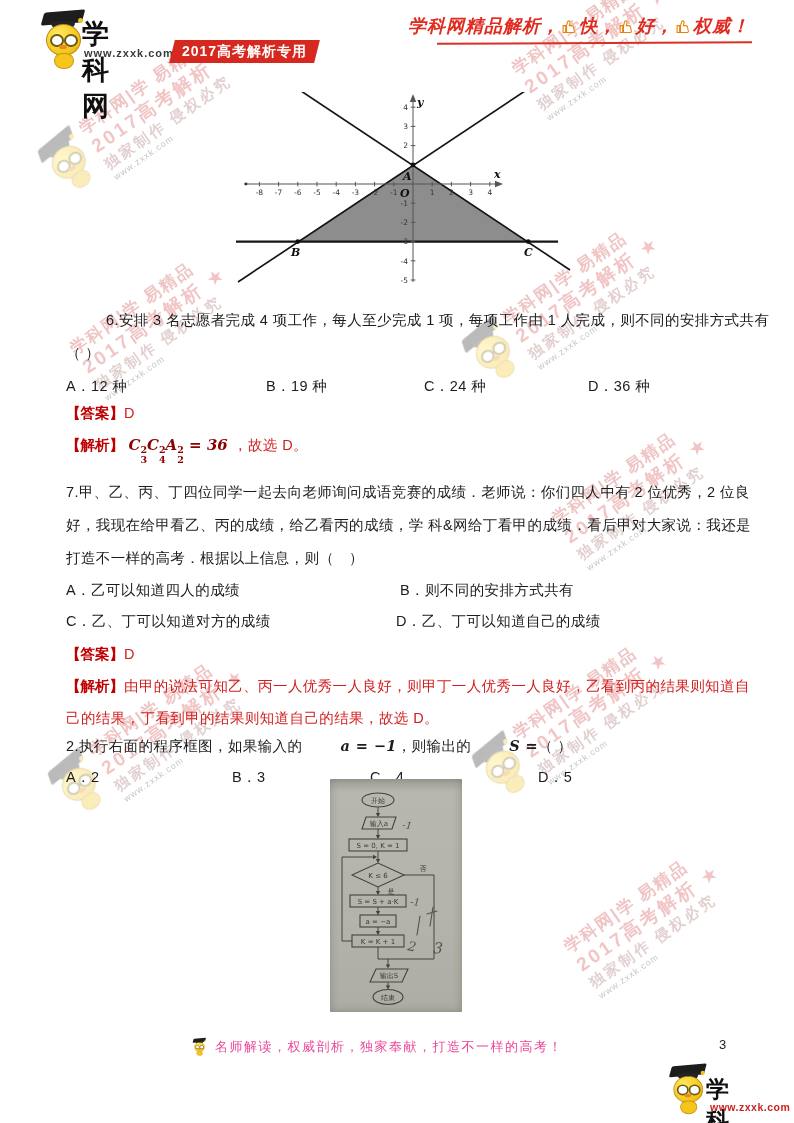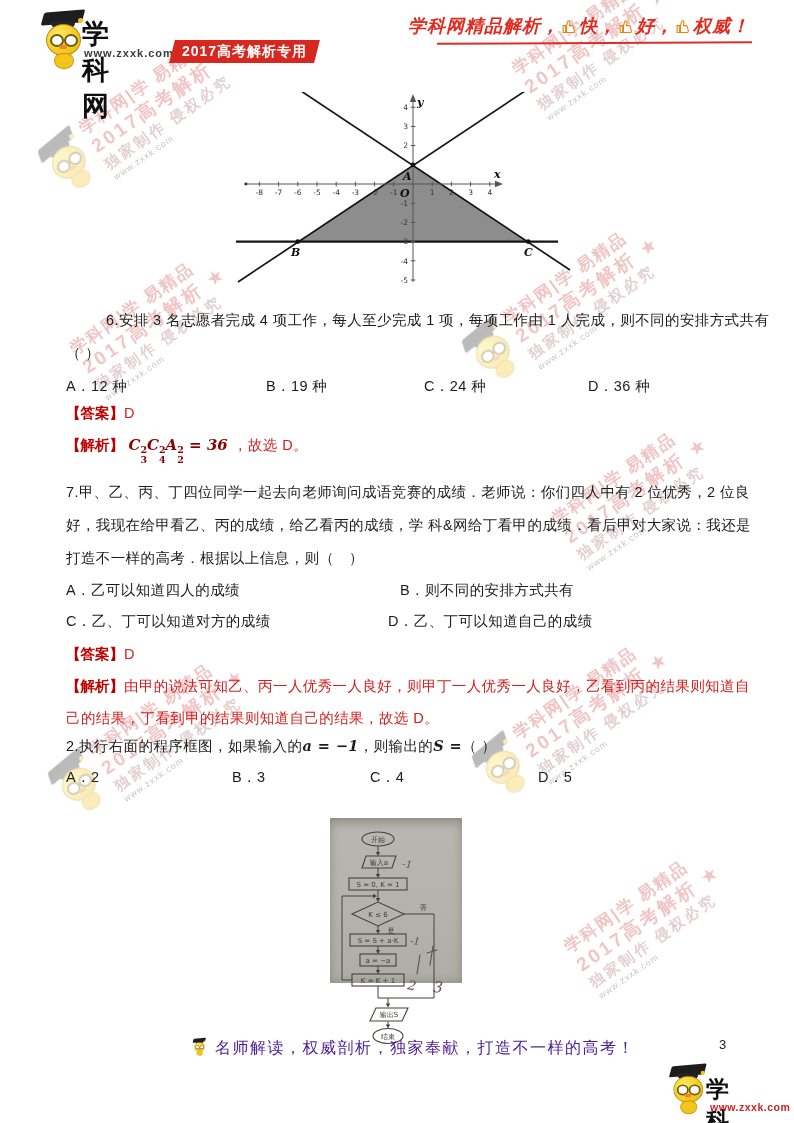--- a/index.html
+++ b/index.html
@@ -35,37 +35,37 @@
   .script-slogan{font-size:18px;font-weight:bold;font-style:italic;color:#e02b20;letter-spacing:1px;white-space:nowrap;}
   .thumb{display:inline-block;width:17px;height:17px;vertical-align:-3px;margin:0 1px;}
   .red-underline{background:#d93025;height:2px;transform:rotate(-.3deg);}
   .sub-slogan{font-size:15px;font-weight:bold;color:#e0532e;letter-spacing:2px;}
   
   .stem{font-size:14.5px;letter-spacing:.4px;}
   .opt{font-size:14.5px;letter-spacing:.4px;}
   .ans-label{color:#c00000;font-weight:bold;font-size:14.5px;}
   .ans-val{color:#d02020;font-size:14.5px;}
   .analysis{color:#d02020;font-size:14.5px;letter-spacing:.4px;}
-  .mi{font-family:"DejaVu Serif","Liberation Serif",serif;font-style:italic;font-weight:bold;}
+  .mi{font-family:"DejaVu Serif","Liberation Serif",serif;font-style:italic;font-weight:bold;padding-left:38px;}
   .frml{color:#8b0000;font-weight:bold;font-style:italic;font-family:"DejaVu Serif",serif;font-size:15px;}
   .ss{display:inline-flex;flex-direction:column;font-size:9.5px;line-height:1.05;vertical-align:-3px;font-style:normal;}
   
   .ticklabel{font-size:7.5px;fill:#333;font-family:"DejaVu Sans",sans-serif;}
   .ptlabel{font-size:11px;font-weight:bold;font-style:italic;font-family:"DejaVu Serif",serif;fill:#101010;}
   
   #photo{background:linear-gradient(180deg,#a3a39b 0,#b7b7af 14px,#b3b3ab 60%,#adada5 100%);
          box-shadow:inset 0 0 10px rgba(70,70,60,.35);border-radius:1px;}
   .fc-shape{fill:none;stroke:#45423c;stroke-width:1.1;}
   .fc-line{stroke:#45423c;stroke-width:1;fill:none;}
   .fc-head{fill:#45423c;}
   .fc-text{font-size:7px;fill:#3c3a32;text-anchor:middle;font-family:"DejaVu Sans",sans-serif;}
   .fc-note{font-family:"DejaVu Serif",serif;font-style:italic;fill:#56524a;}
   .fc-pen{stroke:#56524a;stroke-width:1.1;fill:none;stroke-linecap:round;}
   
-  .footer-slogan{font-size:16px;letter-spacing:1.5px;color:#4c1d95;font-family:Liberation Serif, serif;}
+  .footer-slogan{font-size:13px;letter-spacing:1.5px;color:#ec4899;font-family:Liberation Serif, serif;}
   .page-num{font-size:13px;color:#222;}
   .corner-name{font-size:23px;font-weight:900;color:#0f0f0f;letter-spacing:2px;}
   .corner-url{font-size:10.5px;font-weight:bold;color:#cc2222;letter-spacing:.5px;}
 </style>
 </head>
 <body>
 
 <div id="page">
 
   <div id="wm-layer">
@@ -339,40 +339,40 @@
     </div>
   </div>
 
   <div>
     <div class="abs stem" style="left:66px;top:483px;z-index:1;">7.甲、乙、丙、丁四位同学一起去向老师询问成语竞赛的成绩．老师说：你们四人中有 2 位优秀，2 位良</div>
     <div class="abs stem" style="left:66px;top:516px;z-index:1;">好，我现在给甲看乙、丙的成绩，给乙看丙的成绩，学 科&amp;网给丁看甲的成绩．看后甲对大家说：我还是</div>
     <div class="abs stem" style="left:66px;top:549px;z-index:1;">打造不一样的高考．根据以上信息，则（　）</div>
     <div class="abs opt" style="left:66px;top:581px;z-index:1;">A．乙可以知道四人的成绩</div>
     <div class="abs opt" style="left:400px;top:581px;z-index:1;">B．则不同的安排方式共有</div>
     <div class="abs opt" style="left:66px;top:612px;z-index:1;">C．乙、丁可以知道对方的成绩</div>
-    <div class="abs opt" style="left:388px;top:612px;z-index:1;">D．乙、丁可以知道自己的成绩</div>
+    <div class="abs opt" style="left:396px;top:612px;z-index:1;">D．乙、丁可以知道自己的成绩</div>
     <div class="abs" style="left:66px;top:645px;z-index:1;">
       <span class="ans-label">【答案】</span><span class="ans-val">D</span>
     </div>
     <div class="abs" style="left:66px;top:677px;z-index:1;">
       <span class="ans-label">【解析】</span><span class="analysis">由甲的说法可知乙、丙一人优秀一人良好，则甲丁一人优秀一人良好，乙看到丙的结果则知道自</span>
     </div>
     <div class="abs analysis" style="left:66px;top:709px;z-index:1;">己的结果，丁看到甲的结果则知道自己的结果，故选 D。</div>
   </div>
 
   <div>
     <div class="abs stem" style="left:66px;top:737px;z-index:1;">
       <span>2.执行右面的程序框图，如果输入的</span><span class="mi">a = −1</span><span>，则输出的</span><span class="mi">S =</span><span>（   ）</span>
     </div>
     <div class="abs opt" style="left:66px;top:768px;z-index:1;">A．2</div>
     <div class="abs opt" style="left:232px;top:768px;z-index:1;">B．3</div>
     <div class="abs opt" style="left:370px;top:768px;z-index:1;">C．4</div>
     <div class="abs opt" style="left:538px;top:768px;z-index:1;">D．5</div>
 
-    <div id="photo" class="abs" style="left:330px;top:818px;width:132px;height:165px;z-index:1;">
+    <div id="photo" class="abs" style="left:330px;top:779px;width:132px;height:233px;z-index:1;">
       <svg width="132" height="233">
 
         <line class="fc-line" x1="48" y1="28" x2="48" y2="35"></line>
           <polygon class="fc-head" points="45.8,34 50.2,34 48,38"></polygon>
         <line class="fc-line" x1="48" y1="50" x2="48" y2="57"></line>
           <polygon class="fc-head" points="45.8,56 50.2,56 48,60"></polygon>
         <line class="fc-line" x1="48" y1="72" x2="48" y2="81"></line>
           <polygon class="fc-head" points="45.8,80 50.2,80 48,84"></polygon>
         <polyline class="fc-line" points="22,162 12,162 12,78 43,78"></polyline>
           <polygon class="fc-head" points="43,75.8 43,80.2 47,78"></polygon>

